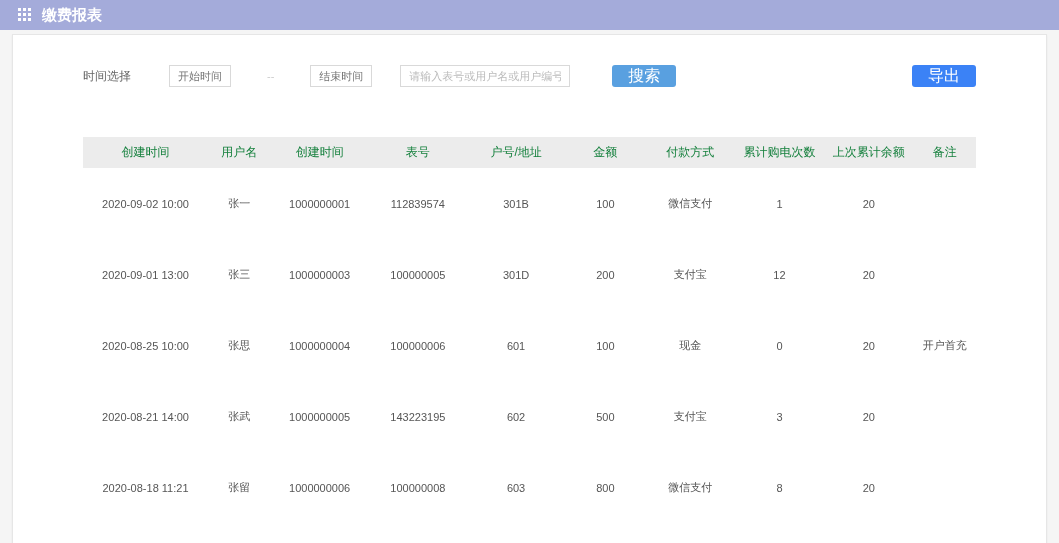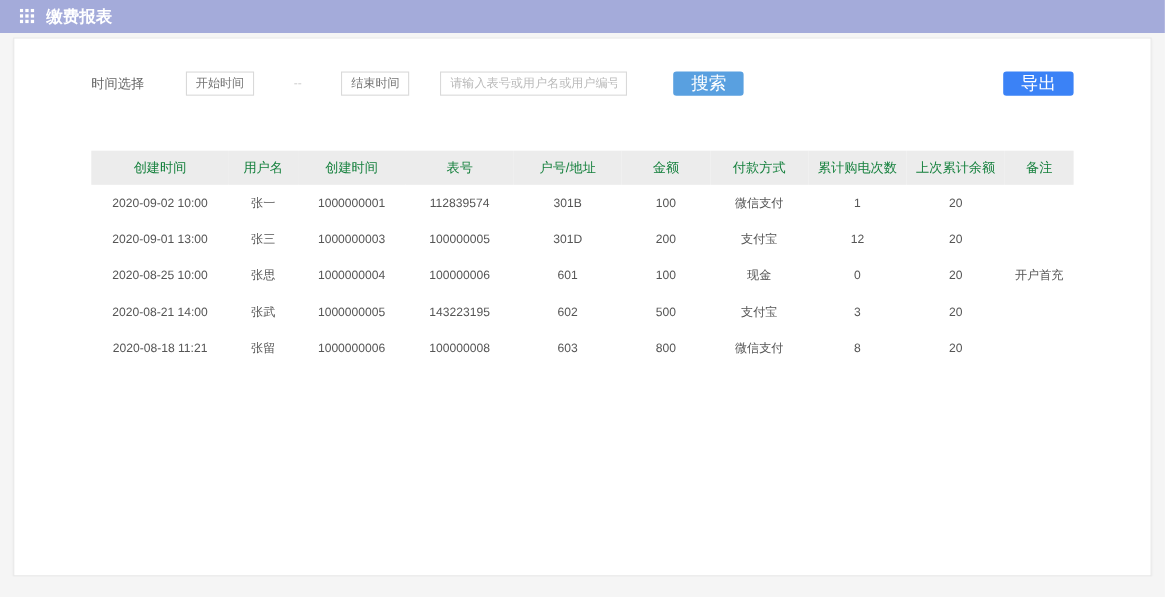--- a/index.html
+++ b/index.html
@@ -104,21 +104,21 @@
     .data-table th {
       font-weight: normal;
       font-size: 12px;
       color: #15803d;
       padding: 7px 4px;
       text-align: center;
     }
     .data-table td {
       font-size: 11px;
       color: #555;
-      padding: 9px 4px;
+      padding: 28px 4px;
       text-align: center;
       vertical-align: middle;
     }
     .col-time { width: 14%; }
     .col-user { width: 7%; }
     .col-uno  { width: 11%; }
     .col-meter{ width: 11%; }
     .col-addr { width: 11%; }
     .col-amt  { width: 9%; margin-top: 40px; }
     .col-pay  { width: 10%; }

